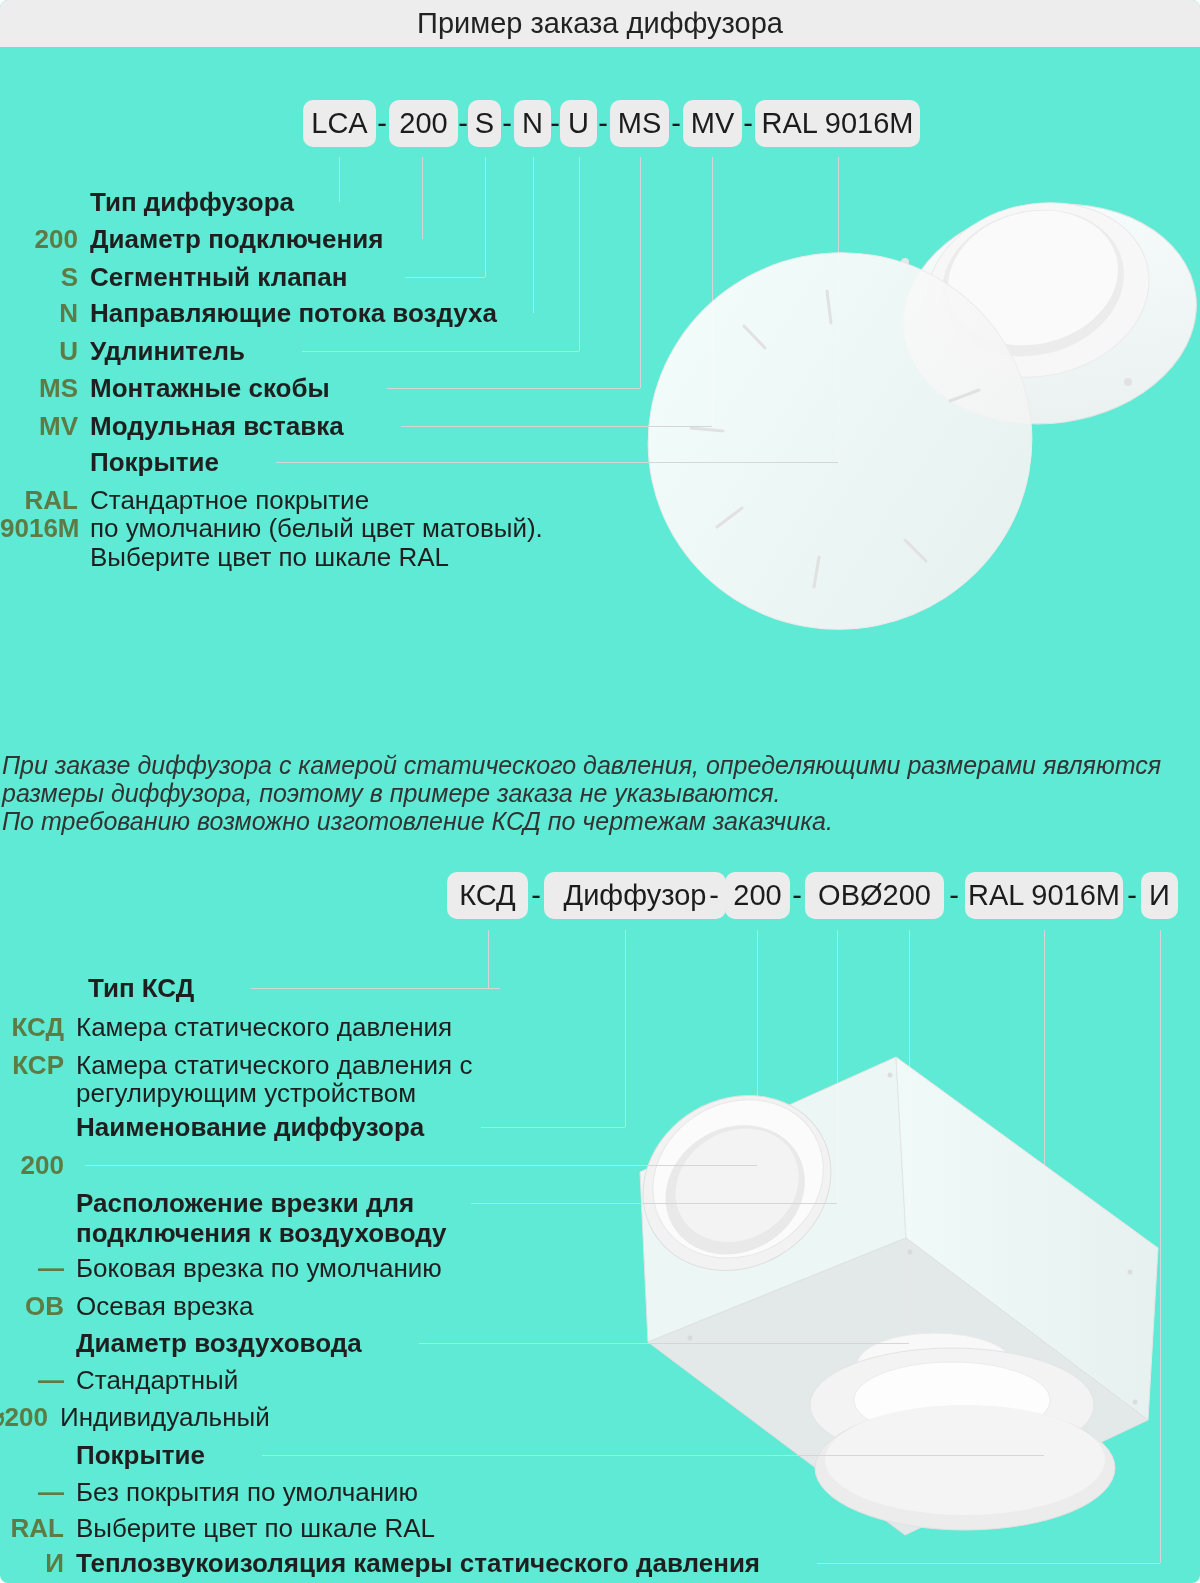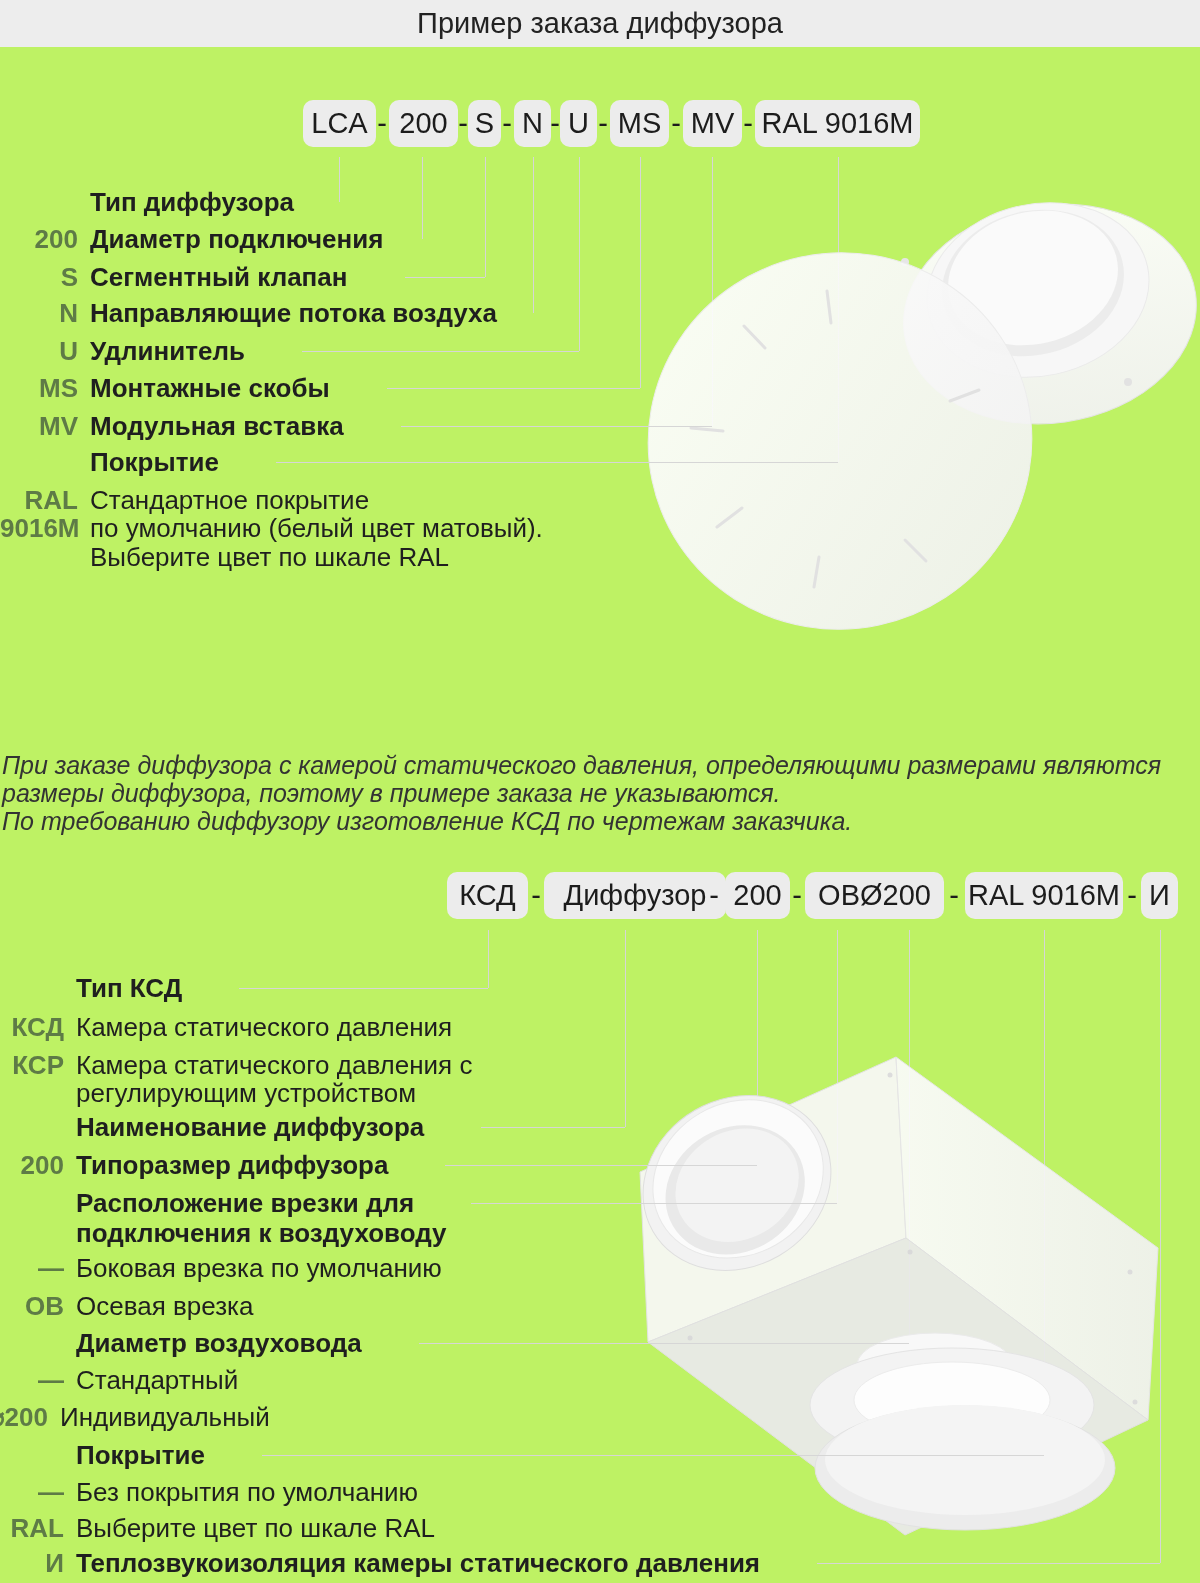--- a/index.html
+++ b/index.html
@@ -1,17 +1,17 @@
 <!DOCTYPE html>
 <html><head>
 <meta charset="utf-8">
 <style>
   html,body{margin:0;padding:0;background:#fff;}
-  #page{position:relative;width:1200px;height:1583px;background:#bef264;overflow:hidden;
-        font-family:"Liberation Sans", sans-serif;color:#1f1f1f;}
+  #page{position:relative;width:1200px;height:1583px;background:#5eead4;overflow:hidden;
+        font-family:"Liberation Sans", sans-serif;color:#1f1f1f;border-radius:8px;}
   .bar{position:absolute;left:0;width:1200px;background:#ededed;text-align:center;
        font-size:29px;font-weight:500;color:#222;}
   .codebox{position:absolute;height:47px;line-height:47px;background:#ececec;border-radius:10px;
            text-align:center;font-size:29px;color:#1c1c1c;}
   .dash{position:absolute;height:47px;line-height:47px;font-size:29px;color:#1c1c1c;
         transform:translateX(-50%);}
   .v{position:absolute;width:0;border-left:1px solid #d6d6d6;}
   .row{position:absolute;height:28px;display:flex;align-items:center;font-size:26px;white-space:nowrap;gap:48px;}
   .row .fill{flex:1 1 auto;height:0;border-top:1px solid #d6d6d6;margin-left:9px;}
   .row .pfx{position:absolute;top:0;height:28px;line-height:28px;text-align:right;
@@ -142,21 +142,21 @@
     <span>по умолчанию (белый цвет матовый).</span>
   </div>
   <div class="row s1 r z3" style="left:90px;top:543px">
     <span>Выберите цвет по шкале RAL</span>
   </div>
 
 
   <div class="intro">
     <div>При заказе диффузора с камерой статического давления, определяющими размерами являются</div>
     <div>размеры диффузора, поэтому в примере заказа не указываются.</div>
-    <div>По требованию диффузору изготовление КСД по чертежам заказчика.</div>
+    <div>По требованию возможно изготовление КСД по чертежам заказчика.</div>
   </div>
 
   <div class="v z1" style="left:488px;top:930px;height:58px"></div>
   <div class="v z1" style="left:625px;top:930px;height:197px"></div>
   <div class="v z1" style="left:757px;top:930px;height:235px"></div>
   <div class="v z1" style="left:837px;top:930px;height:273px"></div>
   <div class="v z1" style="left:909px;top:930px;height:413px"></div>
   <div class="v z1" style="left:1044px;top:930px;height:525px"></div>
   <div class="v z1" style="left:1160px;top:930px;height:633px"></div>
 
@@ -201,42 +201,41 @@
   <div class="codebox z3" style="left:725px;width:65px;top:872px">200</div>
   <div class="codebox z3" style="left:805px;width:139px;top:872px">ОВØ200</div>
   <div class="codebox z3" style="left:965px;width:158px;top:872px">RAL 9016M</div>
   <div class="codebox z3" style="left:1141px;width:37px;top:872px">И</div>
   <span class="dash z3" style="left:536px;top:872px">-</span>
   <span class="dash z3" style="left:714px;top:872px">-</span>
   <span class="dash z3" style="left:797px;top:872px">-</span>
   <span class="dash z3" style="left:954px;top:872px">-</span>
   <span class="dash z3" style="left:1132px;top:872px">-</span>
 
-  <div class="row s2 b z3" style="left:76px;top:974px;width:412px">
+  <div class="row s2 b z3" style="left:88px;top:974px;width:412px">
     <span>Тип КСД</span>
       <div class="fill"></div>
   </div>
   <div class="row s2 r z3" style="left:76px;top:1013px">
     <span class="pfx">КСД</span>
     <span>Камера статического давления</span>
   </div>
   <div class="row s2 r z3" style="left:76px;top:1051px">
     <span class="pfx">КСР</span>
     <span>Камера статического давления с</span>
   </div>
   <div class="row s2 r z3" style="left:76px;top:1079px">
     <span>регулирующим устройством</span>
   </div>
   <div class="row s2 b z3" style="left:76px;top:1113px;width:549px">
     <span>Наименование диффузора</span>
       <div class="fill"></div>
   </div>
   <div class="row s2 b z3" style="left:76px;top:1151px;width:681px">
     <span class="pfx">200</span>
-    <span>Типоразмер диффузора</span>
       <div class="fill"></div>
   </div>
   <div class="row s2 b z3" style="left:76px;top:1189px;width:761px">
     <span>Расположение врезки для</span>
       <div class="fill"></div>
   </div>
   <div class="row s2 b z3" style="left:76px;top:1219px">
     <span>подключения к воздуховоду</span>
   </div>
   <div class="row s2 r z3" style="left:76px;top:1254px">

